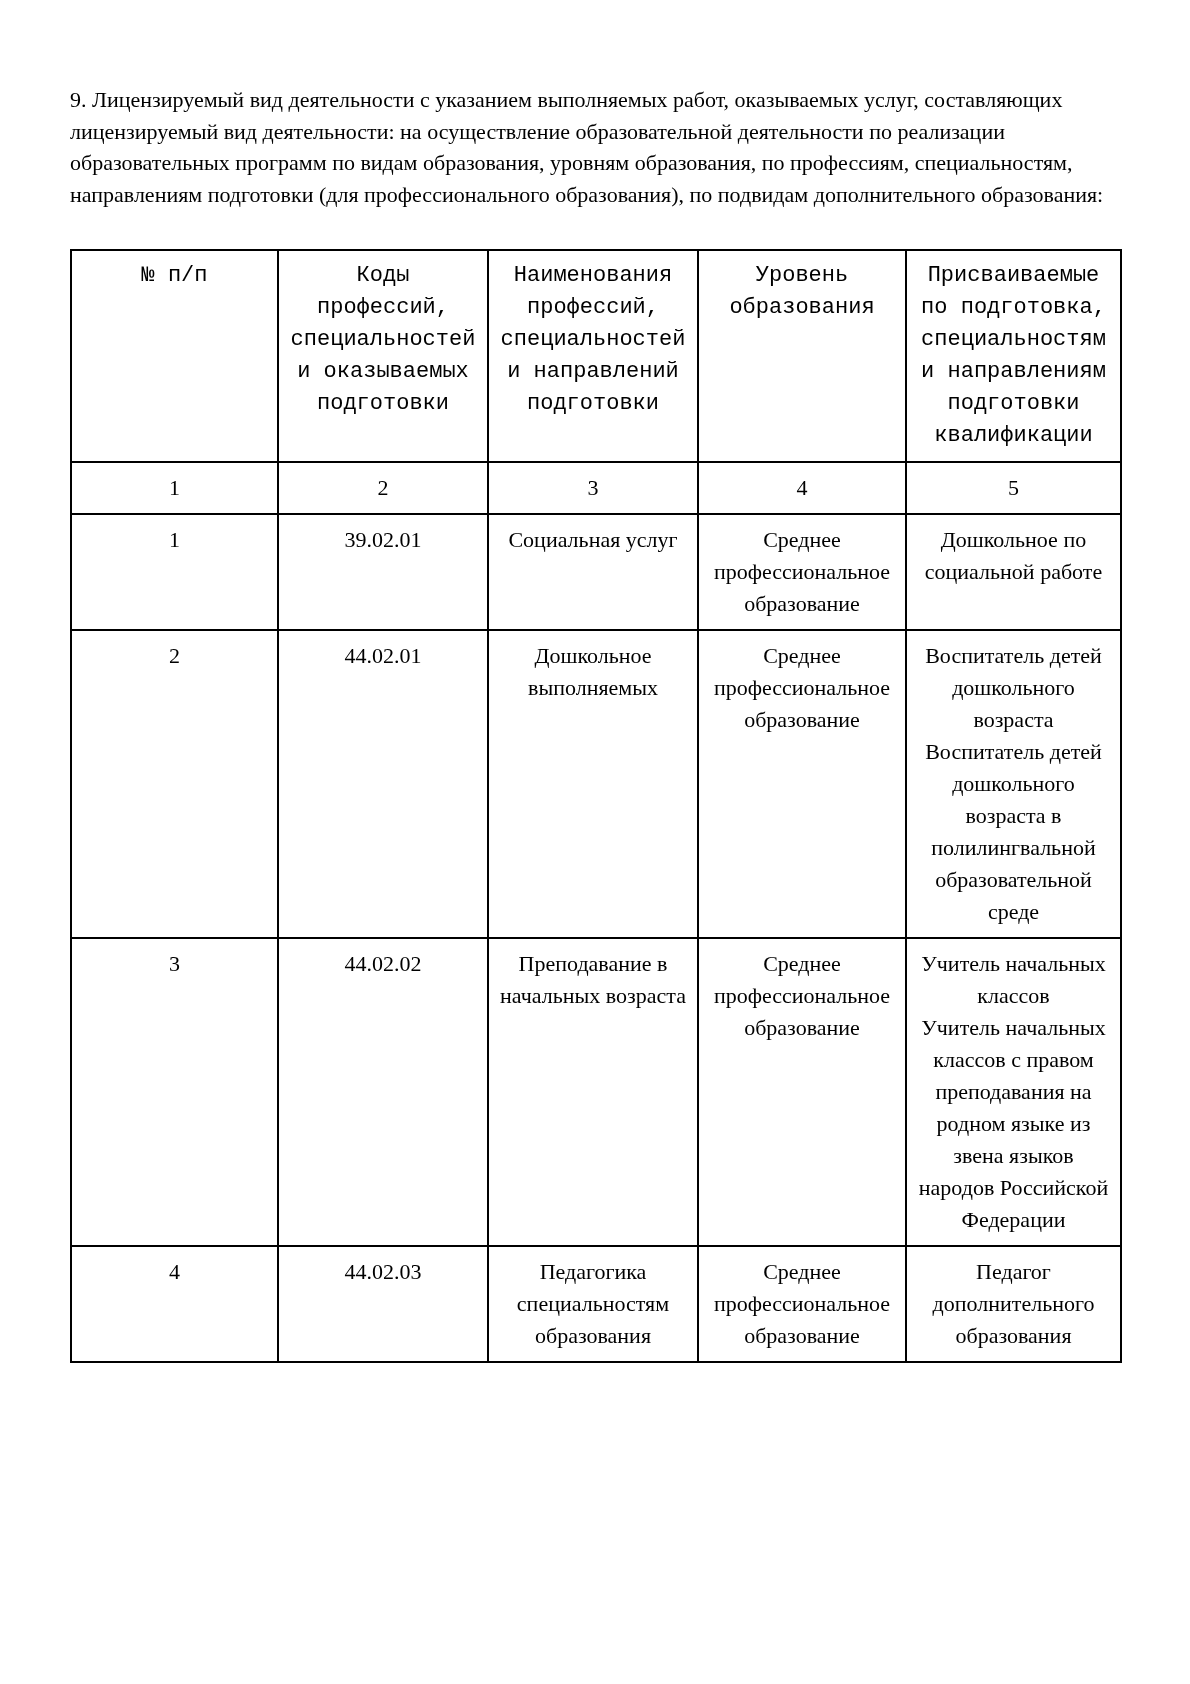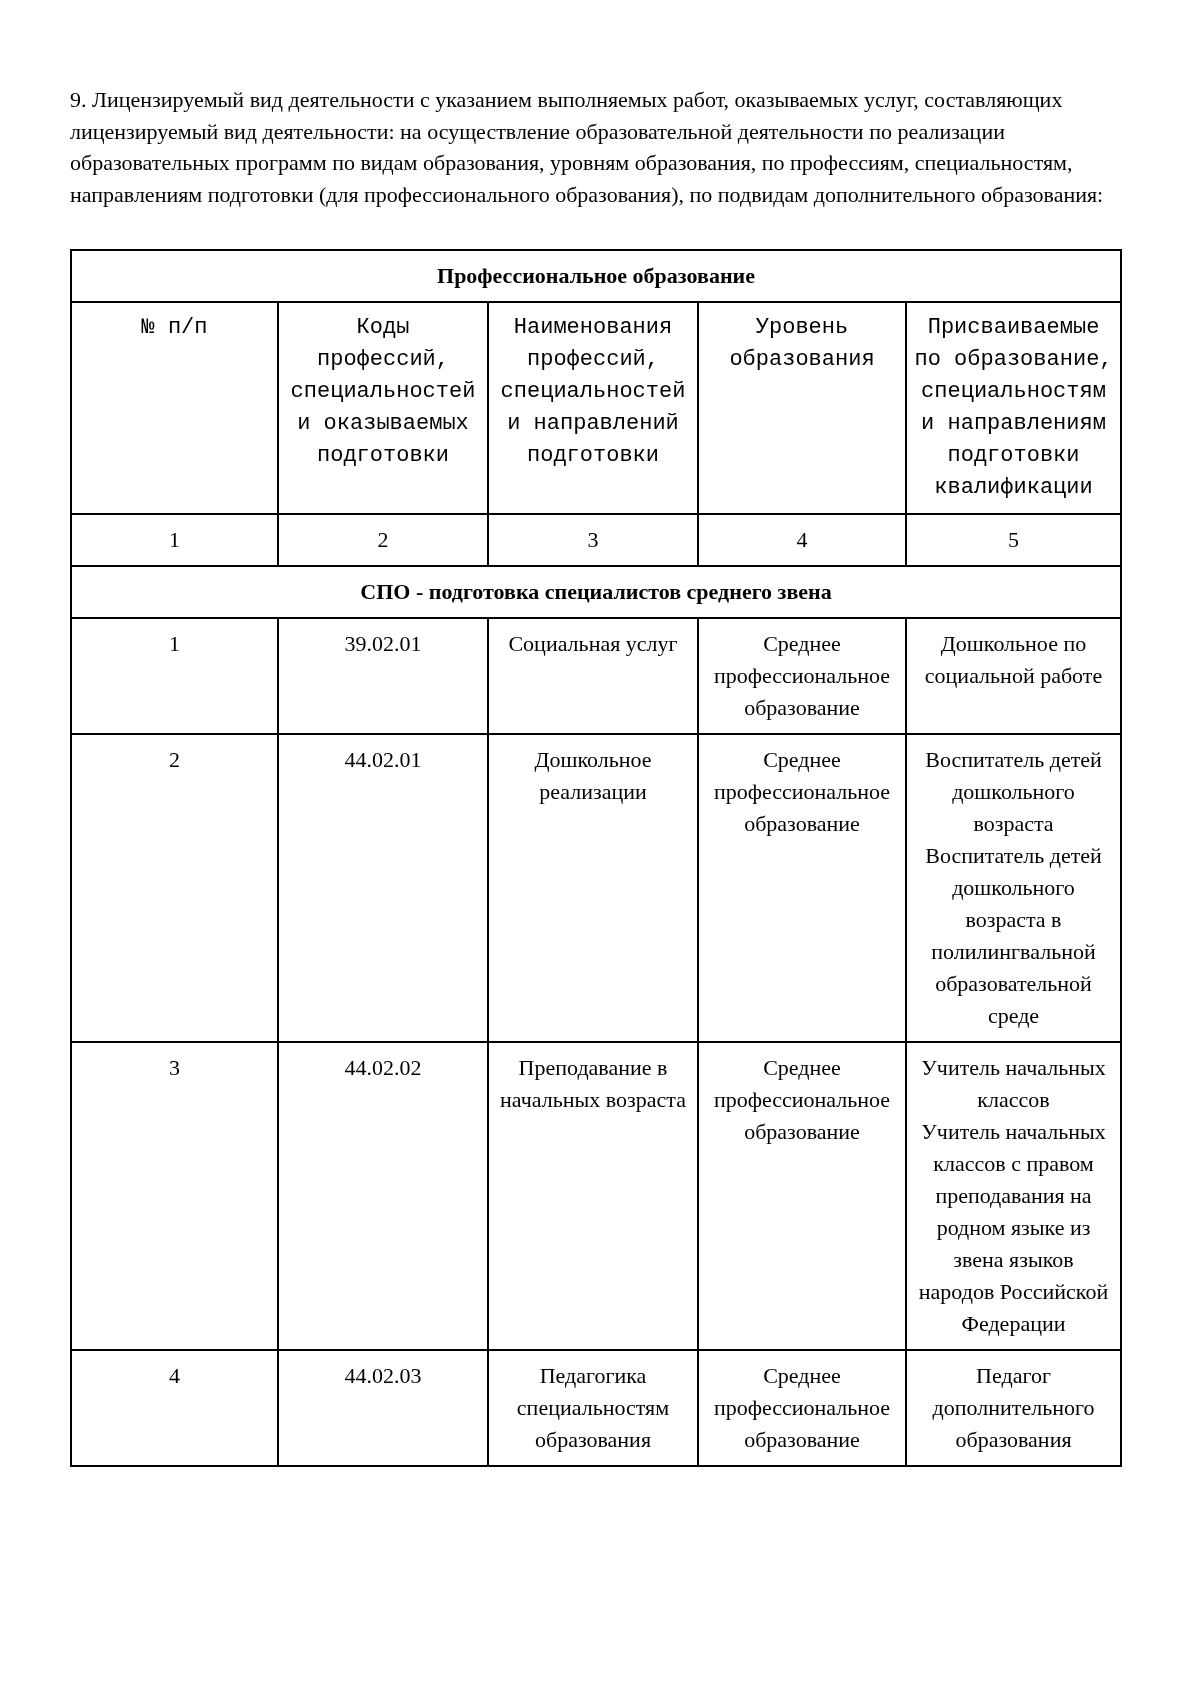--- a/index.html
+++ b/index.html
@@ -59,56 +59,50 @@
   <table class="license-table">
     <colgroup>
       <col style="width:207px">
       <col style="width:210px">
       <col style="width:210px">
       <col style="width:208px">
       <col style="width:215px">
     </colgroup>
 
     <tbody>
-        <tr class="title-row">
-      <td colspan="5" class="bold">Профессиональное образование</td>
-    </tr>
 
     <tr class="header-row">
       <td>№ п/п</td>
       <td>Коды профессий, специальностей и оказываемых подготовки</td>
       <td>Наименования профессий, специальностей и направлений подготовки</td>
       <td>Уровень образования</td>
-      <td>Присваиваемые по образование, специальностям и направлениям подготовки квалификации</td>
+      <td>Присваиваемые по подготовка, специальностям и направлениям подготовки квалификации</td>
     </tr>
 
     <tr class="numbers-row">
       <td>1</td>
       <td>2</td>
       <td>3</td>
       <td>4</td>
       <td>5</td>
     </tr>
 
-    <tr class="section-row">
-      <td colspan="5" class="bold">СПО - подготовка специалистов среднего звена</td>
-    </tr>
 
     <tr>
       <td>1</td>
       <td>39.02.01</td>
       <td>Социальная услуг</td>
       <td>Среднее профессиональное образование</td>
       <td class="prewrap">Дошкольное по социальной работе</td>
     </tr>
 
     <tr>
       <td>2</td>
       <td>44.02.01</td>
-      <td>Дошкольное реализации</td>
+      <td>Дошкольное выполняемых</td>
       <td>Среднее профессиональное образование</td>
       <td class="prewrap">Воспитатель детей дошкольного возраста
 Воспитатель детей дошкольного возраста в полилингвальной образовательной среде</td>
     </tr>
 
     <tr>
       <td>3</td>
       <td>44.02.02</td>
       <td>Преподавание в начальных возраста</td>
       <td>Среднее профессиональное образование</td>

